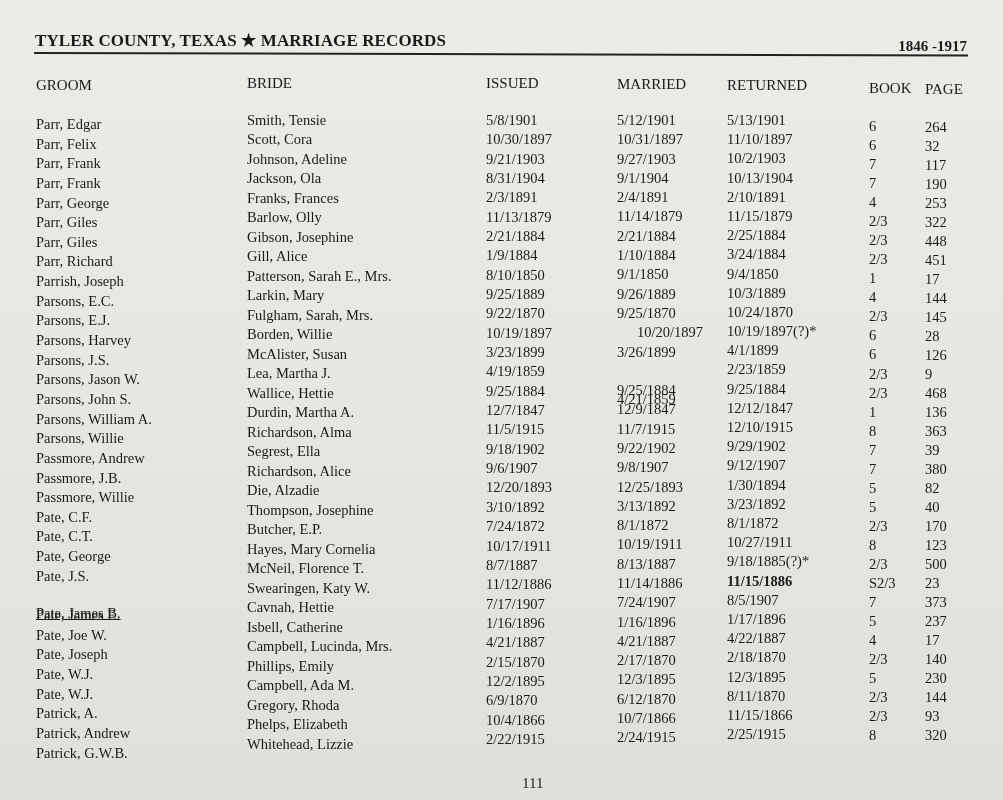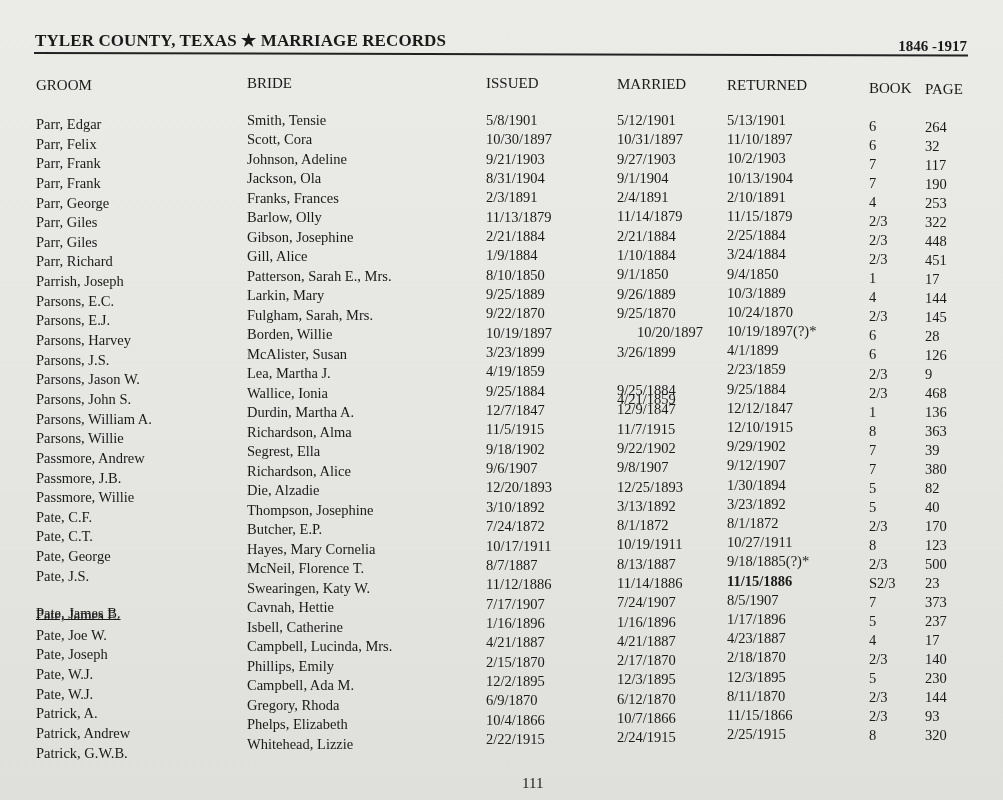--- a/index.html
+++ b/index.html
@@ -179,21 +179,21 @@
         <span class="c-groom" style="top: 7.25px;">Parsons, Jason W.</span>
         <span class="c-bride" style="top: 1.3px;">Lea, Martha J.</span>
         <span class="c-issued" style="top: -0.65px;">4/19/1859</span>
         <span class="c-married" style="top: -1.3px; margin-top: 28px;">4/21/1859</span>
         <span class="c-returned" style="top: -2.6px;">2/23/1859</span>
         <span class="c-book" style="top: 1.45px;">2/3</span>
         <span class="c-page" style="top: 1.8px;">9</span>
       </div>
       <div class="row">
         <span class="c-groom" style="top: 7.5px;">Parsons, John S.</span>
-        <span class="c-bride" style="top: 1.4px;">Wallice, Ionia</span>
+        <span class="c-bride" style="top: 1.4px;">Wallice, Hettie</span>
         <span class="c-issued" style="top: -0.7px;">9/25/1884</span>
         <span class="c-married" style="top: -1.4px;">9/25/1884</span>
         <span class="c-returned" style="top: -2.8px;">9/25/1884</span>
         <span class="c-book" style="top: 1.1px;">2/3</span>
         <span class="c-page" style="top: 1.4px;">468</span>
       </div>
       <div class="row">
         <span class="c-groom" style="top: 7.75px;">Parsons, William A.</span>
         <span class="c-bride" style="top: 1.5px;">Durdin, Martha A.</span>
         <span class="c-issued" style="top: -0.75px;">12/7/1847</span>
@@ -299,21 +299,21 @@
         <span class="c-married" style="top: -2.6px;">1/16/1896</span>
         <span class="c-returned" style="top: -5.2px;">1/17/1896</span>
         <span class="c-book" style="top: -3.1px;">5</span>
         <span class="c-page" style="top: -3.4px;">237</span>
       </div>
       <div class="row">
         <span class="c-groom" style="top: 10.75px;">Pate, Joseph</span>
         <span class="c-bride" style="top: 2.7px;">Campbell, Lucinda, Mrs.</span>
         <span class="c-issued" style="top: -1.35px;">4/21/1887</span>
         <span class="c-married" style="top: -2.7px;">4/21/1887</span>
-        <span class="c-returned" style="top: -5.4px;">4/23/1887</span>
+        <span class="c-returned" style="top: -5.4px;">4/22/1887</span>
         <span class="c-book" style="top: -3.45px;">4</span>
         <span class="c-page" style="top: -3.8px;">17</span>
       </div>
       <div class="row">
         <span class="c-groom" style="top: 11px;">Pate, W.J.</span>
         <span class="c-bride" style="top: 2.8px;">Phillips, Emily</span>
         <span class="c-issued" style="top: -1.4px;">2/15/1870</span>
         <span class="c-married" style="top: -2.8px; text-align: center;">2/17/1870</span>
         <span class="c-returned" style="top: -5.6px;">2/18/1870</span>
         <span class="c-book" style="top: -3.8px;">2/3</span>

